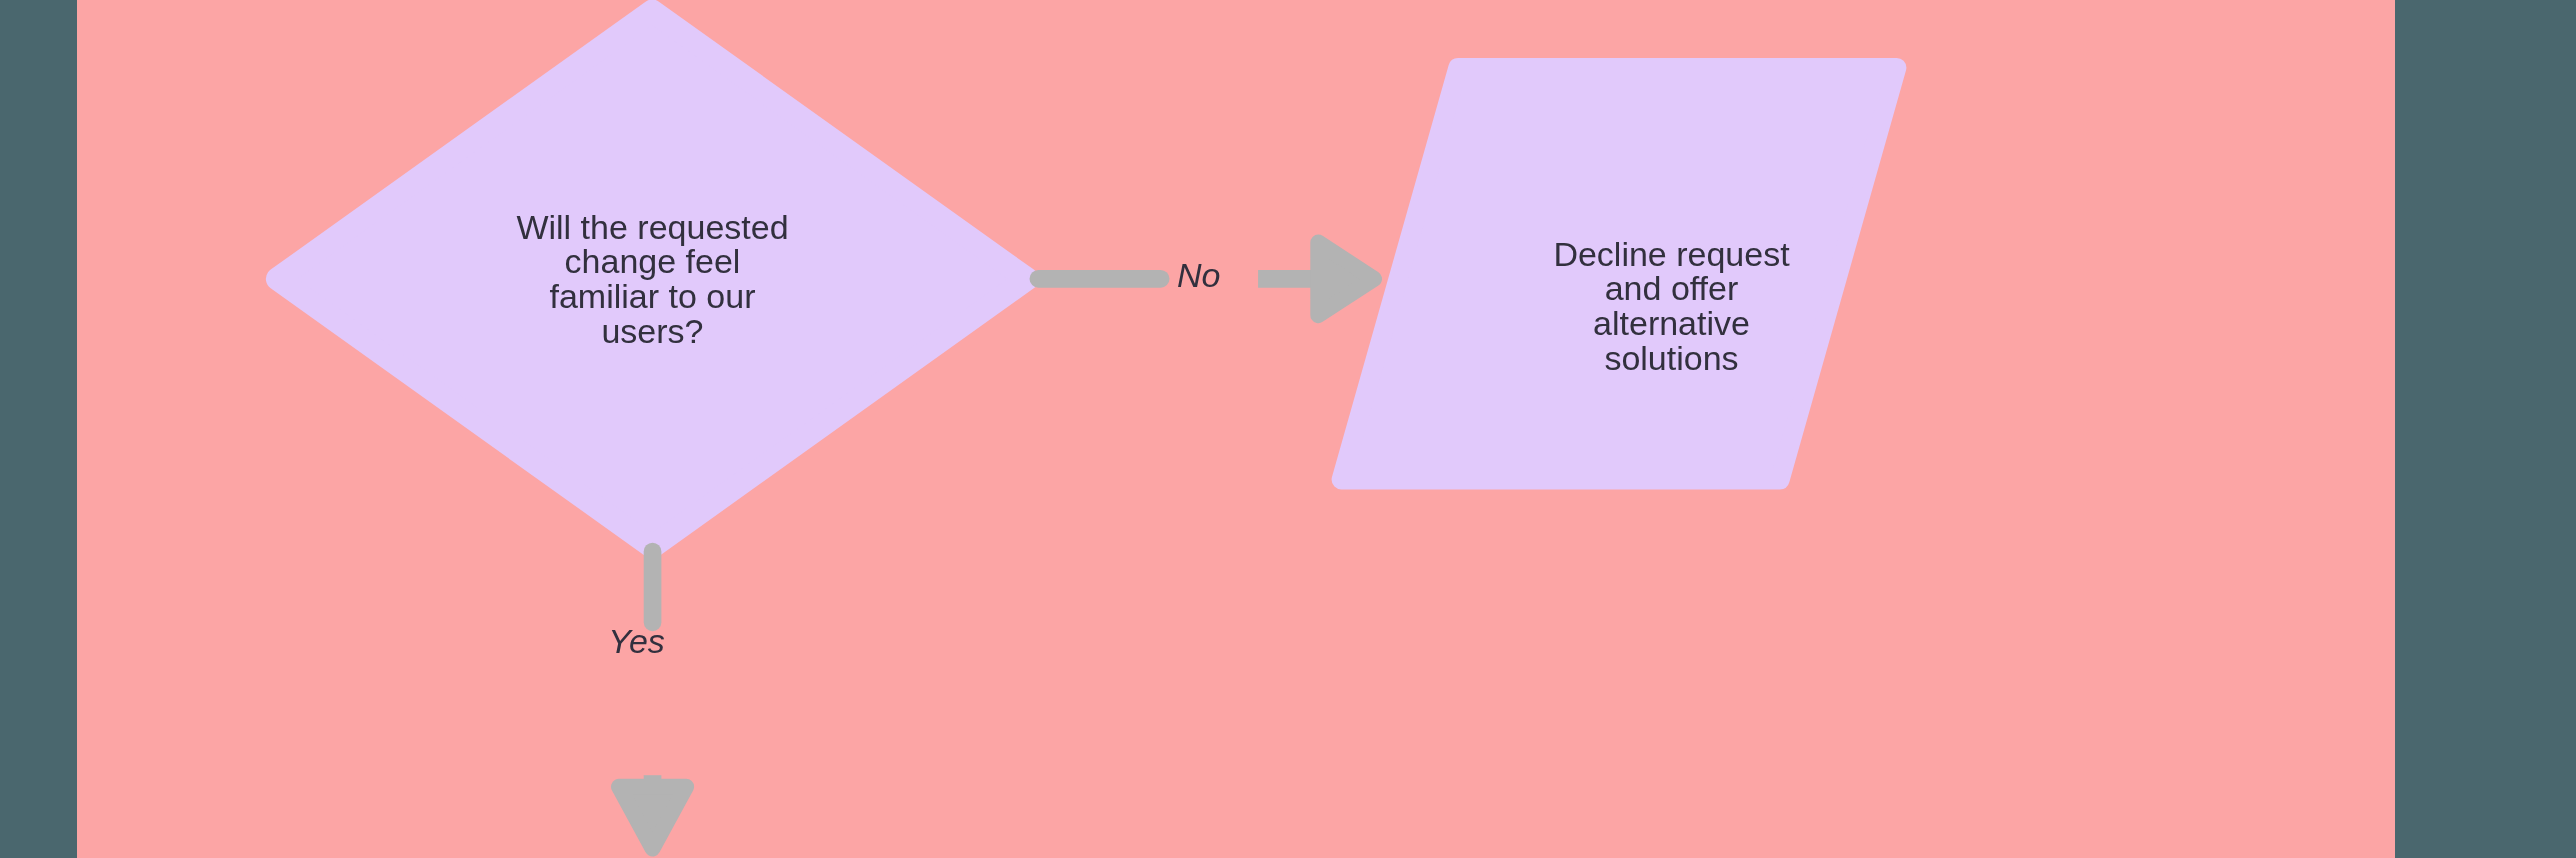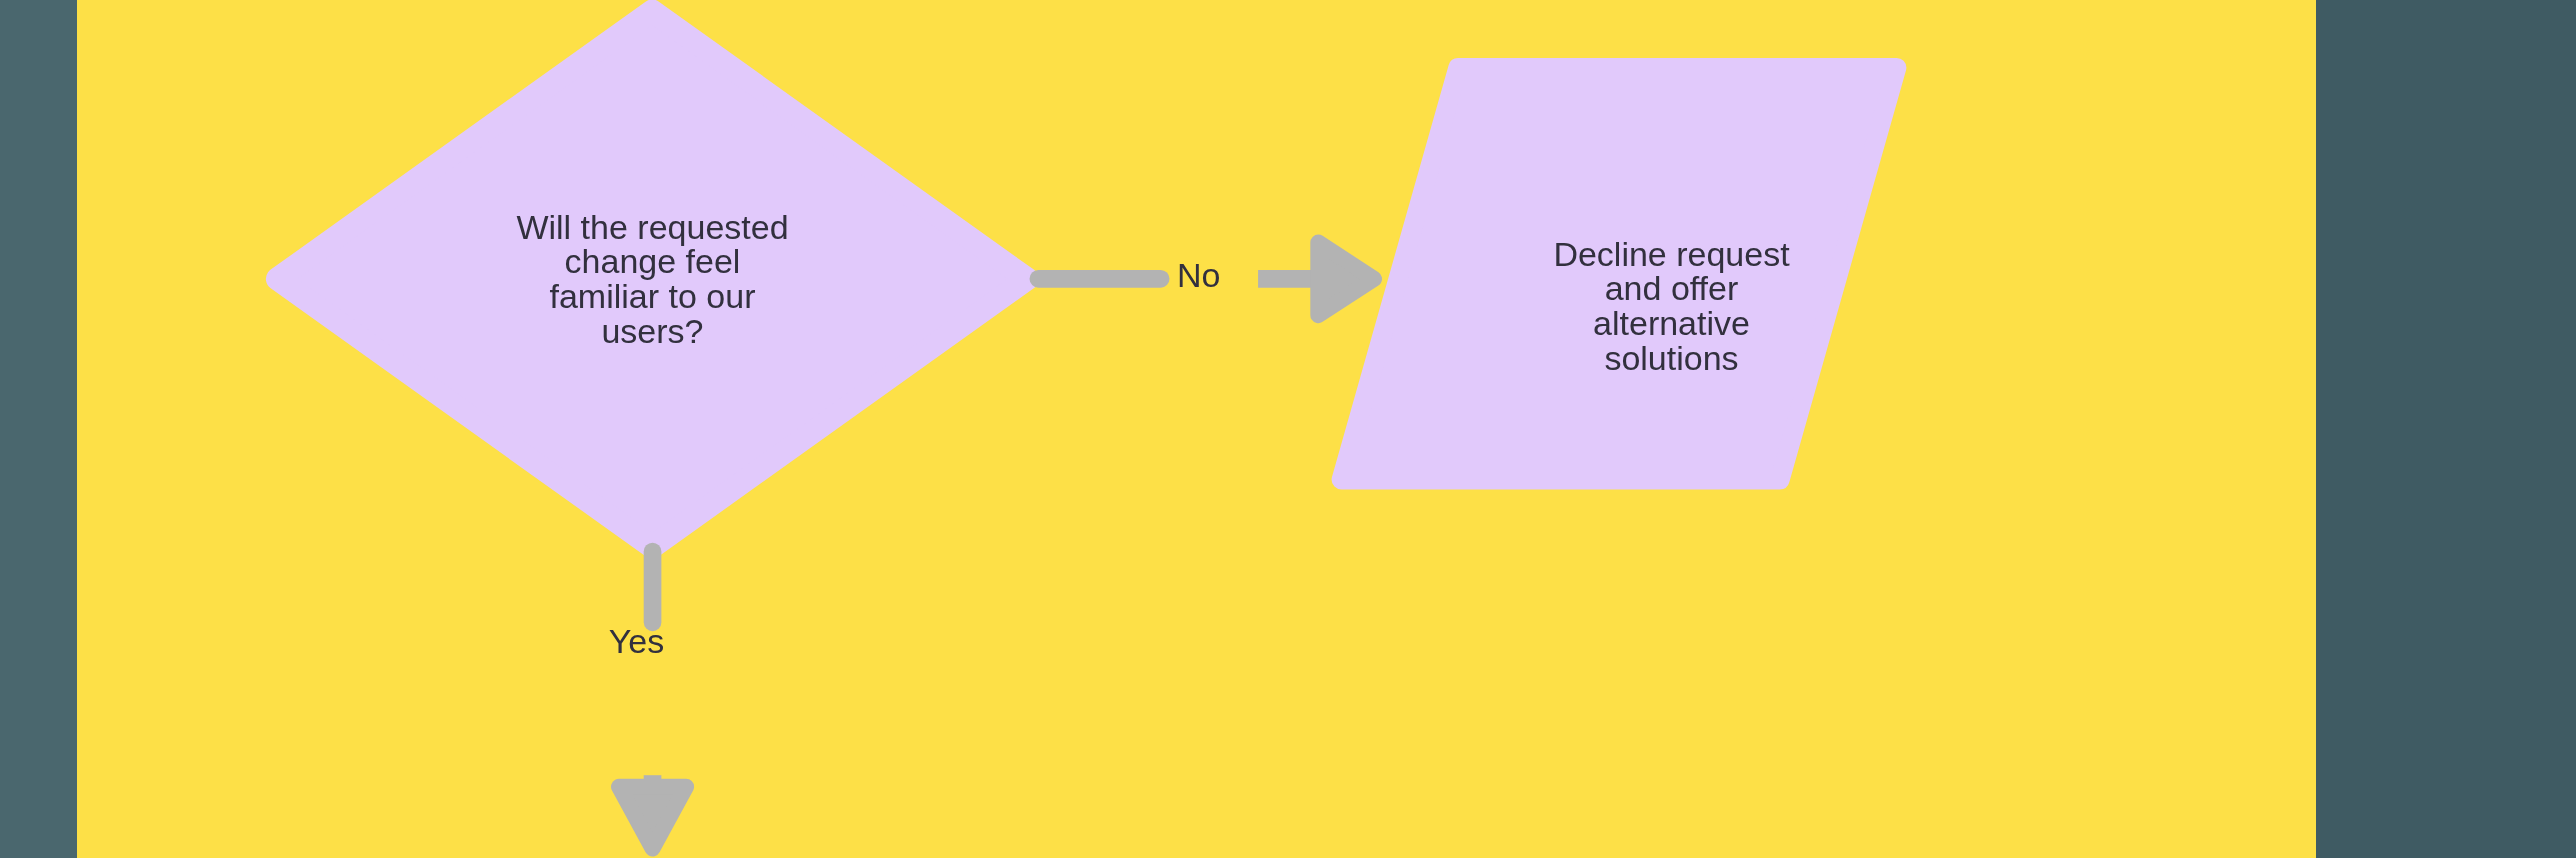--- a/index.html
+++ b/index.html
@@ -2,23 +2,23 @@
 <html style="font-size:14px"><head>
 <meta charset="utf-8">
 <style>
   html, body {
     margin: 0;
     padding: 0;
     background: #3f5b63;
   }
   #canvas {
     position: relative;
-    width: 2316px;
+    width: 2576px;
     height: 858px;
-    background: #fde047;
+    background: #fca5a5;
     overflow: hidden;
     font-family: "Liberation Sans", sans-serif;
   }
   .side-band {
     position: absolute;
     top: 0;
     height: 858px;
     background: #4a676e;
   }
   #band-left  { left: 0;    width: 77px; }
@@ -43,20 +43,21 @@
     justify-content: center;
   }
 
   .edge-label {
     position: absolute;
     color: #32303e;
     font-size: 34px;
     line-height: 1em;
     text-align: center;
     white-space: nowrap;
+    font-style: italic;
   }
 
   
   #node-decision-svg { left: 265px; top: 3.5px; }
   #node-decision-label {
     left: 396px; top: 133px;
     width: 513px; height: 292px;
   }
 
   

